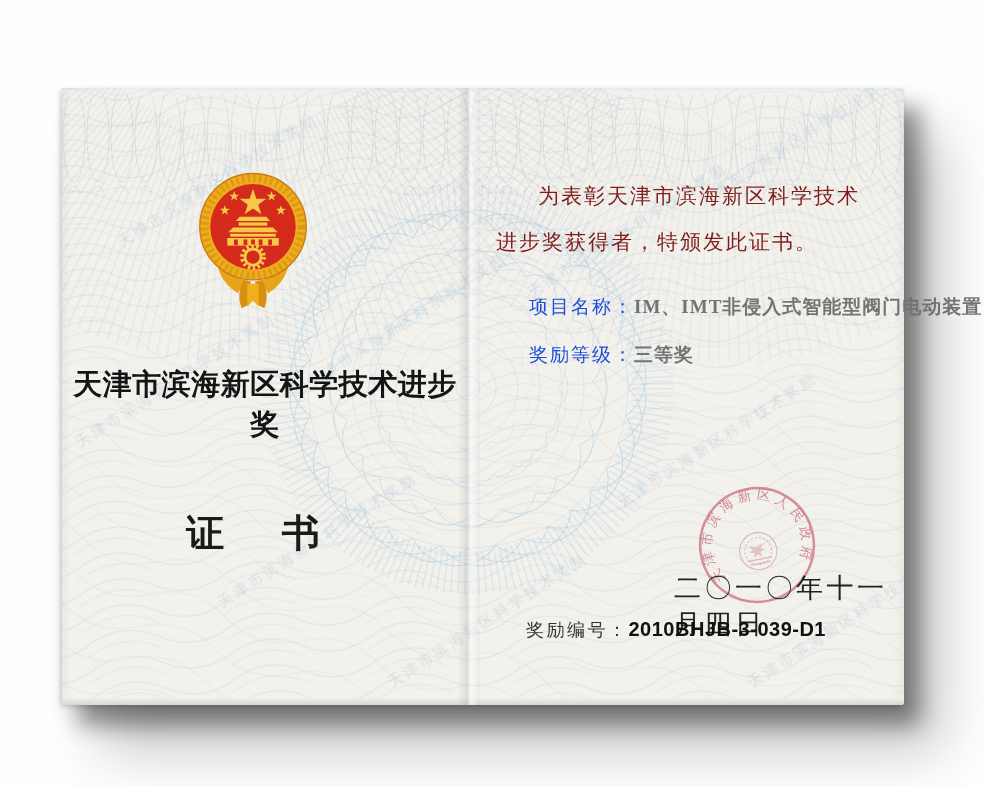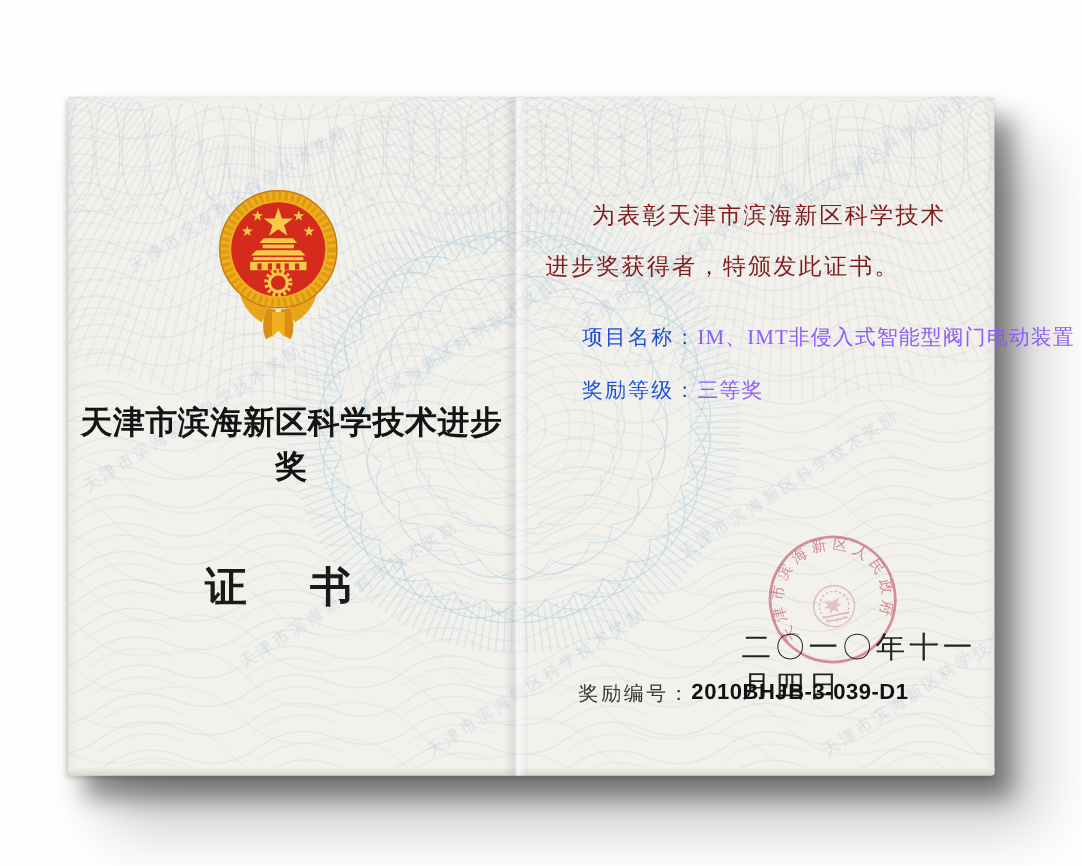--- a/index.html
+++ b/index.html
@@ -25,21 +25,21 @@
   .emblem{position:absolute;left:134px;top:78px;width:114px;height:146px;}
   .award-title{position:absolute;left:0;top:246px;width:100%;text-align:center;
           font-family:"Liberation Sans","DejaVu Sans",sans-serif;font-weight:700;
           font-size:29px;color:#141414;letter-spacing:0.5px;margin-top:31px;}
   .cert-title{position:absolute;left:0;top:420px;width:100%;text-align:center;
           font-size:38px;font-weight:600;color:#1a1a1a;letter-spacing:24px;margin-right:-24px;}
   .intro{position:absolute;left:28px;top:86px;width:372px;font-size:21px;line-height:2.18;
           letter-spacing:2px;color:#7f1d1d;text-indent:2em;}
   .field-row{position:absolute;left:30px;display:flex;align-items:baseline;white-space:nowrap;}
   .field-row .lbl{font-size:19px;letter-spacing:2px;color:#1d4ed8;margin-left:31px;}
-  .field-row .val{font-size:19px;font-weight:400;color:#8b5cf6;letter-spacing:1px;}
+  .field-row .val{font-size:19px;font-weight:700;color:#737373;letter-spacing:1px;}
   .row-0{top:206px;} .row-1{top:254px;} .row-2{top:302px;}
   .seal{position:absolute;left:227px;top:395px;width:124px;height:124px;z-index:3;
           filter:blur(0.4px);opacity:0.85;}
   .date{position:absolute;left:206px;top:482px;font-size:27px;letter-spacing:3.5px;
           color:#222;font-weight:500;z-index:4;}
   .number-row{position:absolute;left:58px;top:530px;display:flex;align-items:flex-start;z-index:4;}
   .number-row .lbl{font-size:18px;letter-spacing:2.5px;color:#333;}
   .number-row .num{font-family:"Liberation Sans","DejaVu Sans",sans-serif;font-weight:700;
           font-size:20px;color:#111;letter-spacing:0.5px;}
 </style>

